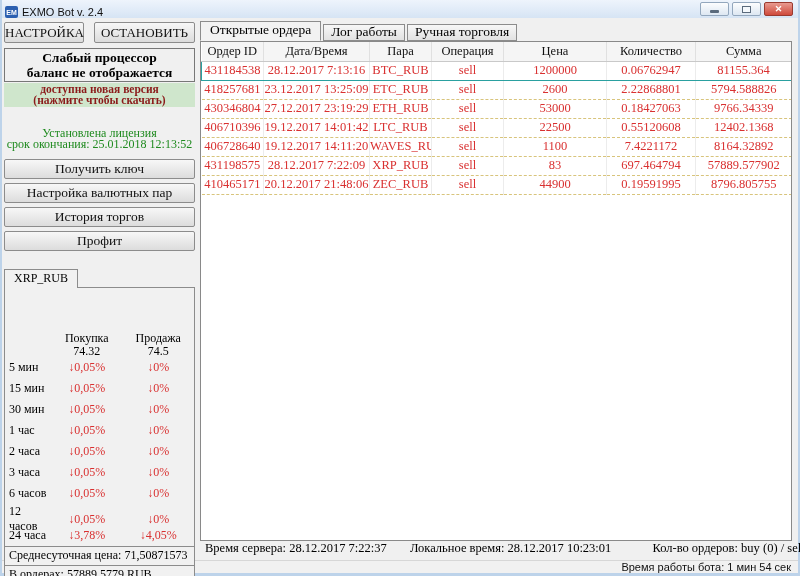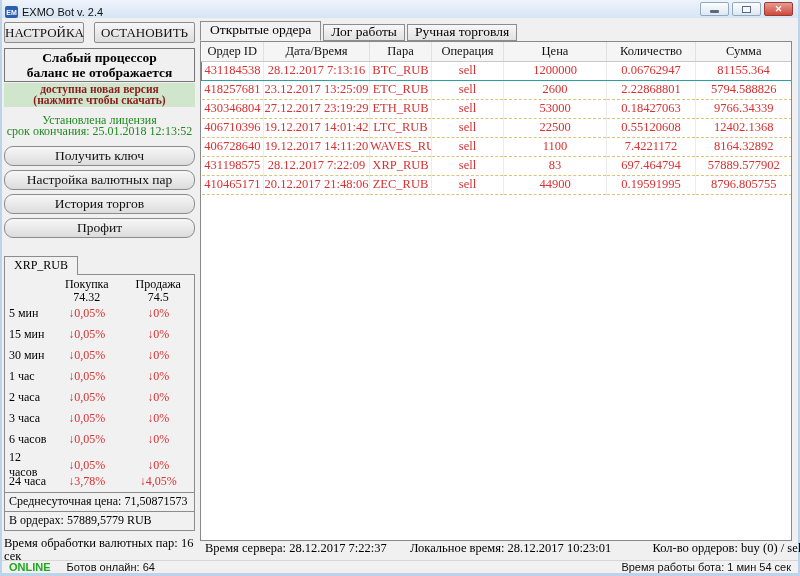--- a/index.html
+++ b/index.html
@@ -25,28 +25,28 @@
 
   
   .btn { font-family:"Liberation Serif",serif; font-size:13px; color:#111; background:linear-gradient(180deg,#f7f7f7,#ebebeb 45%,#dcdcdc); border:1px solid #8c8c8c; border-radius:2px; cursor:pointer; }
 
   .top-buttons { margin-top:4px; display:flex; gap:10px; }
   .btn-settings { width:80px; height:21px; }
   .btn-stop { flex:1; height:21px; }
 
   .warning-box { margin-top:5px; border:1px solid #777; padding:1px 0; text-align:center; font-weight:bold; font-size:13.5px; line-height:15px; color:#000; }
   .update-box { margin-top:1px; background:var(--update-bg,#cfe6cc); color:var(--dark-red,#8b1a1a); font-weight:bold; font-size:11.5px; line-height:10.5px; text-align:center; padding:1px 0 2px; cursor:pointer; }
-  .license { margin-top:8px; color:var(--green,#1e8a1e); font-size:12px; line-height:11px; text-align:center; }
+  .license { margin-top:21px; color:var(--green,#1e8a1e); font-size:12px; line-height:11px; text-align:center; }
 
   .menu-btns { margin-top:9px; display:flex; flex-direction:column; gap:4px; }
-  .menu-btns .btn { height:20px; font-size:13.5px;border-radius:9px; }
+  .menu-btns .btn { height:20px; font-size:13.5px; }
 
   .pair-tab { display:inline-block; margin-top:17px; border:1px solid #8c8c8c; border-bottom:none; background:#f1f1f1; padding:1px 9px 2px; font-size:12px; position:relative; top:1px; z-index:2; cursor:pointer; }
   .dyn-panel { border:1px solid #8c8c8c; background:#f1f1f1; position:relative; z-index:1; }
-  .dyn-head { display:grid; grid-template-columns:46px 1fr 1fr; padding-top:3px; font-size:12px; line-height:12px; text-align:center; row-gap:1px; }
+  .dyn-head { display:grid; grid-template-columns:46px 1fr 1fr; padding-top:3px; font-size:12px; line-height:12px; text-align:center; row-gap:1px;margin-top:41px; }
   .dyn-row { display:grid; grid-template-columns:46px 1fr 1fr; height:21px; align-items:center; font-size:12px; }
   .dyn-row .p { padding-left:4px; color:#000; text-align:left; }
   .dyn-row .v { color:var(--red,#d93030); text-align:center; }
   .dyn-foot { border-top:1px solid #8c8c8c; font-size:12px; padding:1px 4px 2px; color:#000; }
 
   .proc { margin-top:6px; font-size:12.5px; line-height:13px; color:#000; }
   .proc div { margin-bottom:1px; }
 
   
   .tab-strip { margin-top:3px; display:flex; align-items:flex-end; height:20px; position:relative; z-index:2; }

